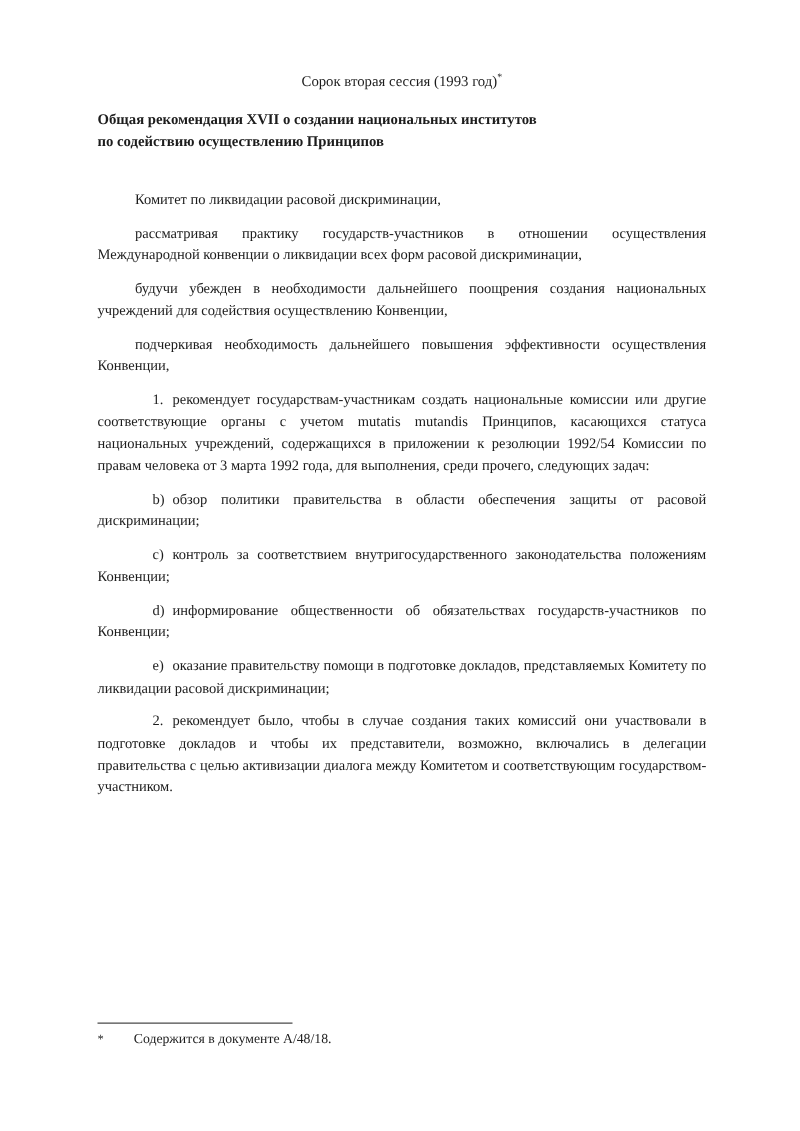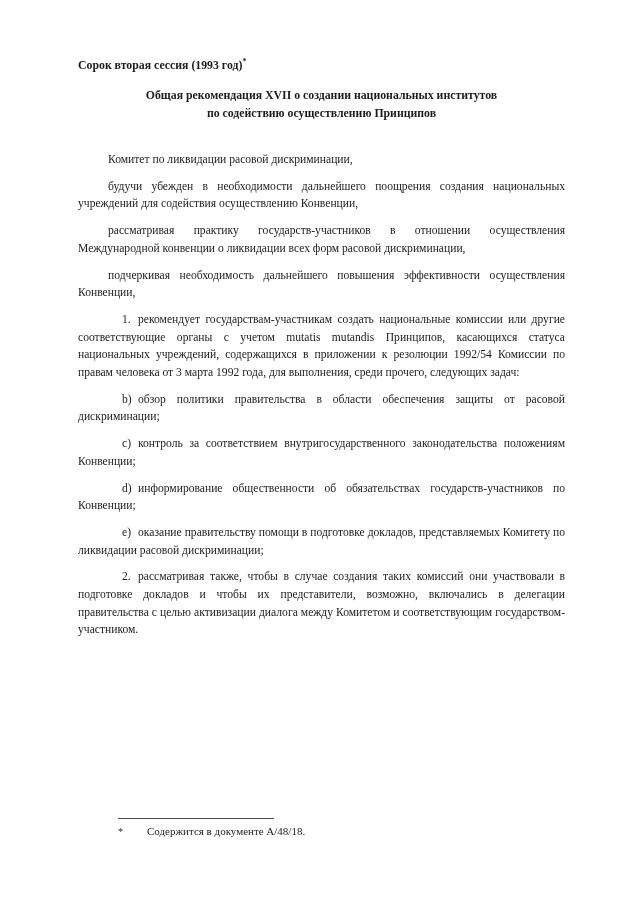--- a/index.html
+++ b/index.html
@@ -18,32 +18,33 @@
     height: 905px;
     background: #ffffff;
   }
   .content {
     position: absolute;
     left: 78px;
     top: 57px;
     width: 487px;
   }
   .session-line {
-    font-weight: bold;
+    text-align: center;
+    font-weight: normal;
     font-size: 11.8px;
     line-height: 17px;
     margin-bottom: 13px;
   }
   .session-line sup {
     font-size: 8px;
     vertical-align: super;
     line-height: 0;
   }
   .doc-title {
-    text-align: center;
+    text-align: left;
     font-weight: bold;
     font-size: 11.8px;
     line-height: 17.5px;
     margin-bottom: 29px;
   }
   .para {
     font-size: 11.6px;
     line-height: 17.7px;
     text-align: justify;
     text-indent: 30px;
@@ -59,21 +60,20 @@
     font-style: normal;
   }
   .em { }
   .footnote {
     position: absolute;
     left: 78px;
     top: 818px;
     width: 487px;
     font-size: 11px;
     line-height: 15px;
-    margin-left: 40px;
   }
   .footnote-rule {
     width: 156px;
     height: 0;
     border-top: 1.5px solid #4a4a4a;
     margin-bottom: 5px;
   }
   .footnote-line { white-space: nowrap; }
   .footnote-marker {
     display: inline-block;
@@ -90,38 +90,38 @@
 
     <div class="session-line"><span>Сорок вторая сессия (1993 год)</span><sup>*</sup></div>
 
     <div class="doc-title">
       <div>Общая рекомендация XVII о создании национальных институтов</div>
       <div>по содействию осуществлению Принципов</div>
     </div>
 
     <p class="para committee"><span class="em">Комитет по ликвидации расовой дискриминации,</span></p>
 
+    <p class="para"><span class="em">рассматривая</span><span> практику государств-участников в отношении осуществления Международной конвенции о ликвидации всех форм расовой дискриминации,</span></p>
+
     <p class="para"><span class="em">будучи убежден</span><span> в необходимости дальнейшего поощрения создания национальных учреждений для содействия осуществлению Конвенции,</span></p>
-
-    <p class="para"><span class="em">рассматривая</span><span> практику государств-участников в отношении осуществления Международной конвенции о ликвидации всех форм расовой дискриминации,</span></p>
 
     <p class="para"><span class="em">подчеркивая</span><span> необходимость дальнейшего повышения эффективности осуществления Конвенции,</span></p>
 
     <p class="para item"><span class="marker">1.</span><span class="em">рекомендует</span><span> государствам-участникам создать национальные комиссии или другие соответствующие органы с учетом mutatis mutandis Принципов, касающихся статуса национальных учреждений, содержащихся в приложении к резолюции 1992/54 Комиссии по правам человека от 3 марта 1992 года, для выполнения, среди прочего, следующих задач:</span></p>
 
 
     <p class="para item"><span class="marker">b)</span><span>обзор политики правительства в области обеспечения защиты от расовой дискриминации;</span></p>
 
     <p class="para item"><span class="marker">c)</span><span>контроль за соответствием внутригосударственного законодательства положениям Конвенции;</span></p>
 
     <p class="para item"><span class="marker">d)</span><span>информирование общественности об обязательствах государств-участников по Конвенции;</span></p>
 
     <p class="para item"><span class="marker">e)</span><span>оказание правительству помощи в подготовке докладов, представляемых Комитету по ликвидации расовой дискриминации;</span></p>
 
-    <p class="para item"><span class="marker">2.</span><span class="em">рассматривая также</span><span>, чтобы в случае создания таких комиссий они участвовали в подготовке докладов и чтобы их представители, возможно, включались в делегации правительства с целью активизации диалога между Комитетом и соответствующим государством-участником.</span></p>
+    <p class="para item"><span class="marker">2.</span><span class="em">рекомендует было</span><span>, чтобы в случае создания таких комиссий они участвовали в подготовке докладов и чтобы их представители, возможно, включались в делегации правительства с целью активизации диалога между Комитетом и соответствующим государством-участником.</span></p>
 
   </div>
 
   <div class="footnote">
     <div class="footnote-rule"></div>
     <div class="footnote-line"><span class="footnote-marker">*</span><span>Содержится в документе A/48/18.</span></div>
   </div>
 </div>
 
 </body></html>

